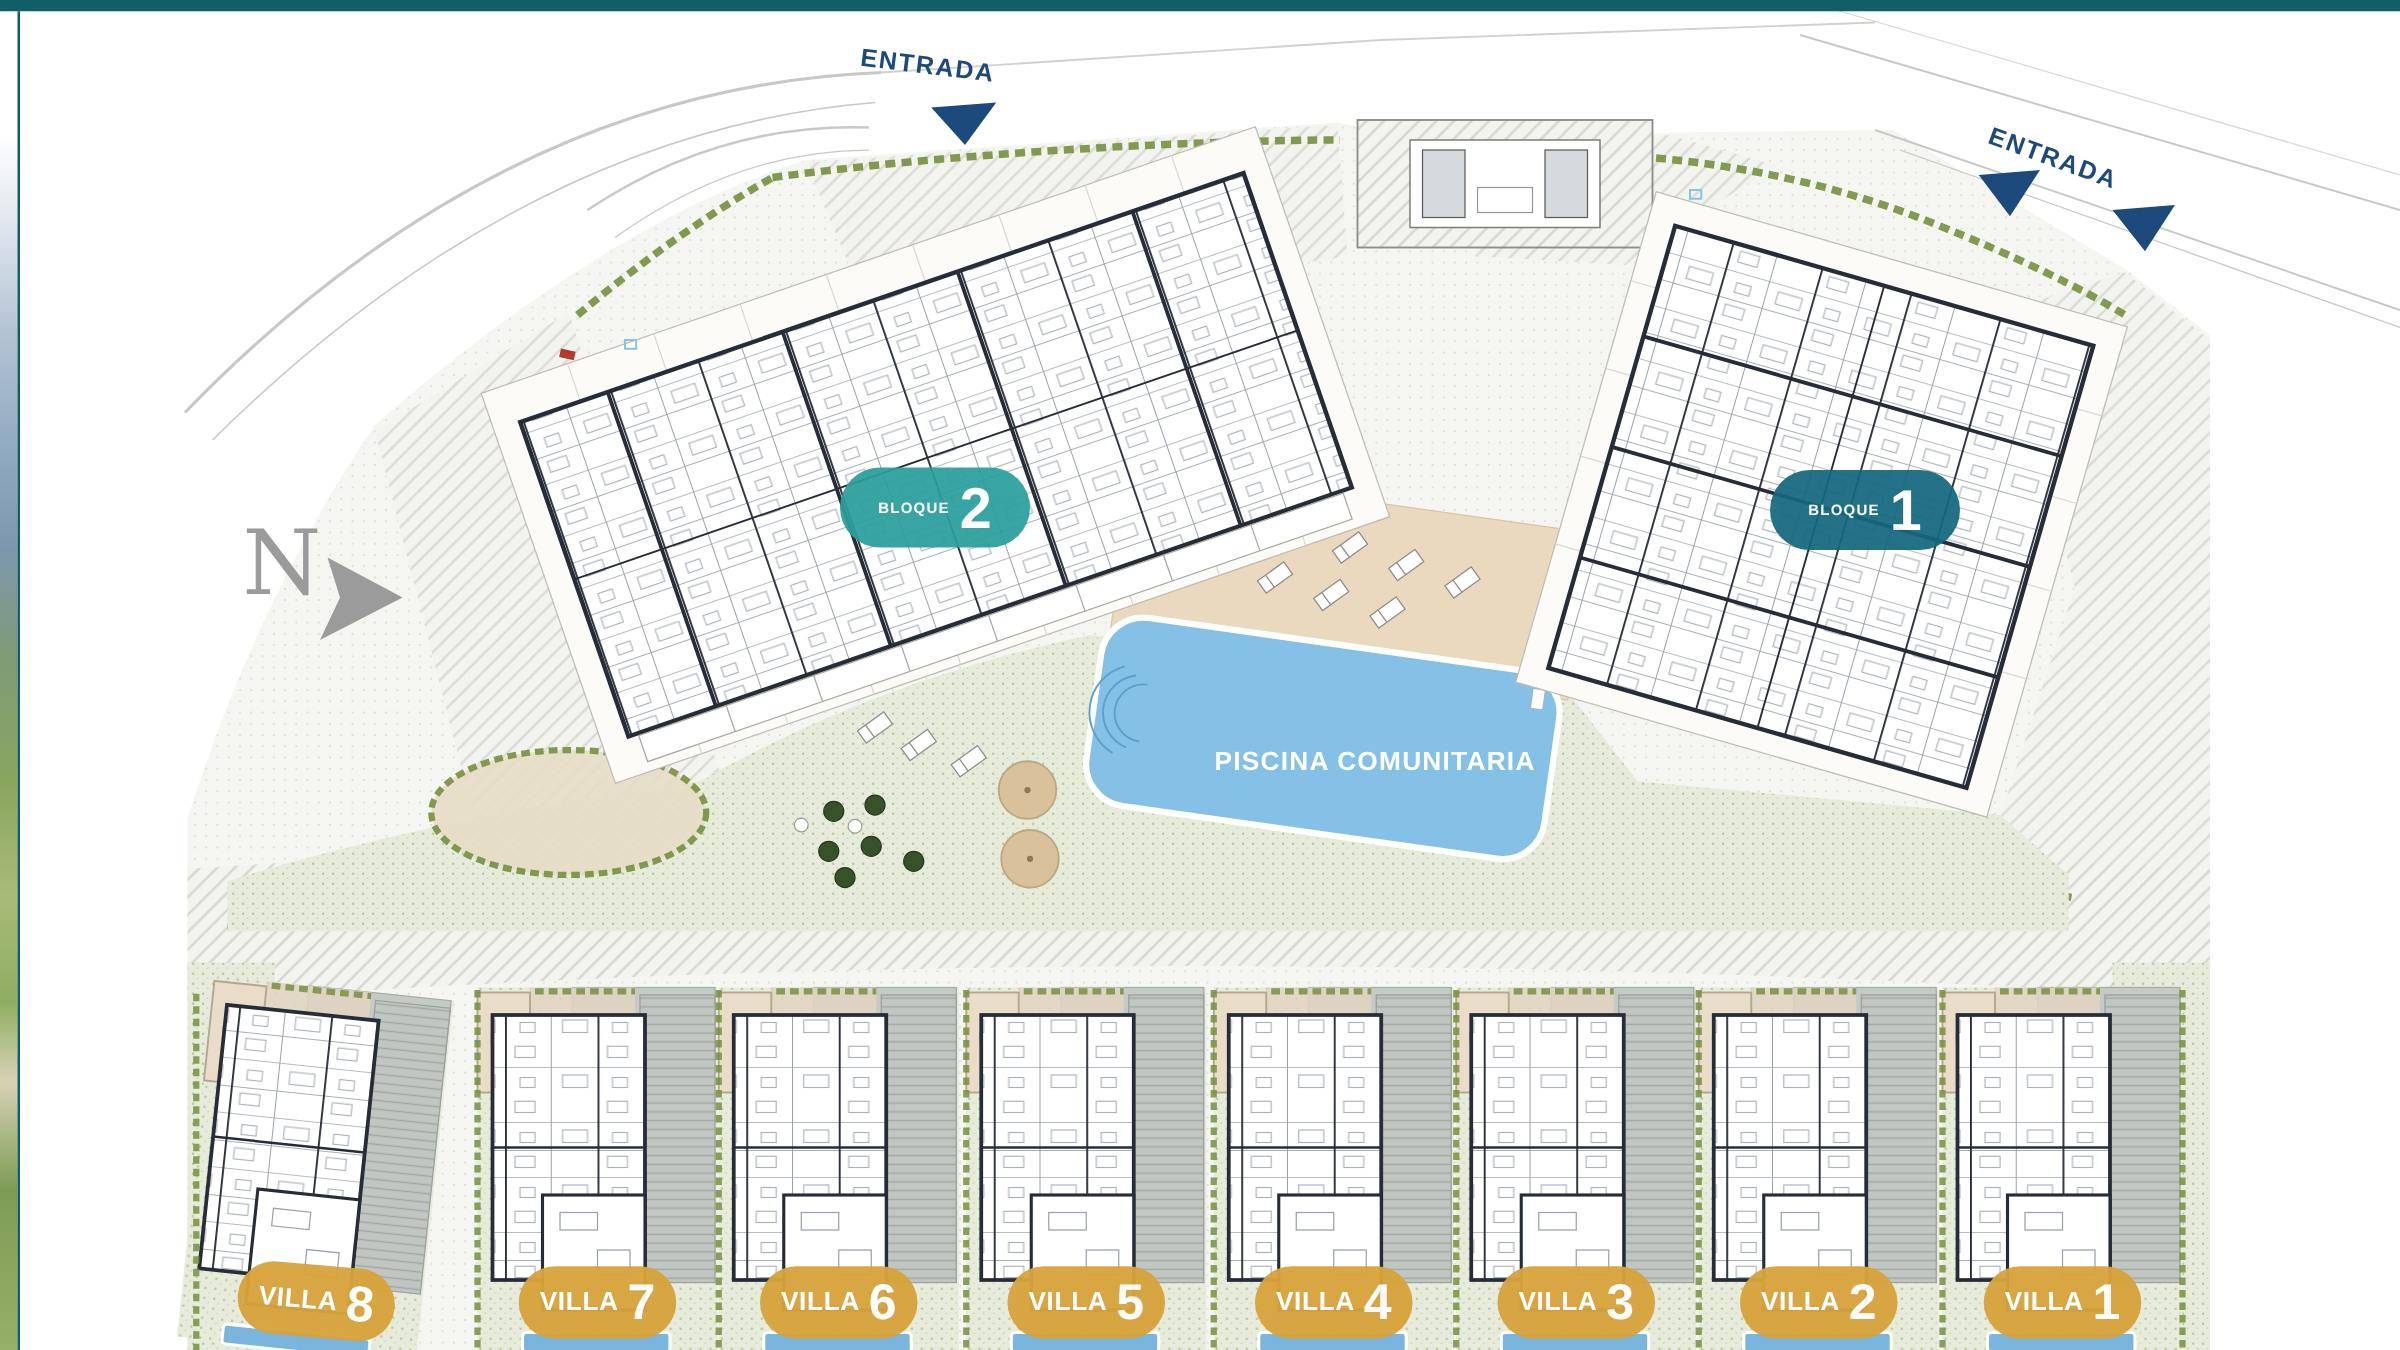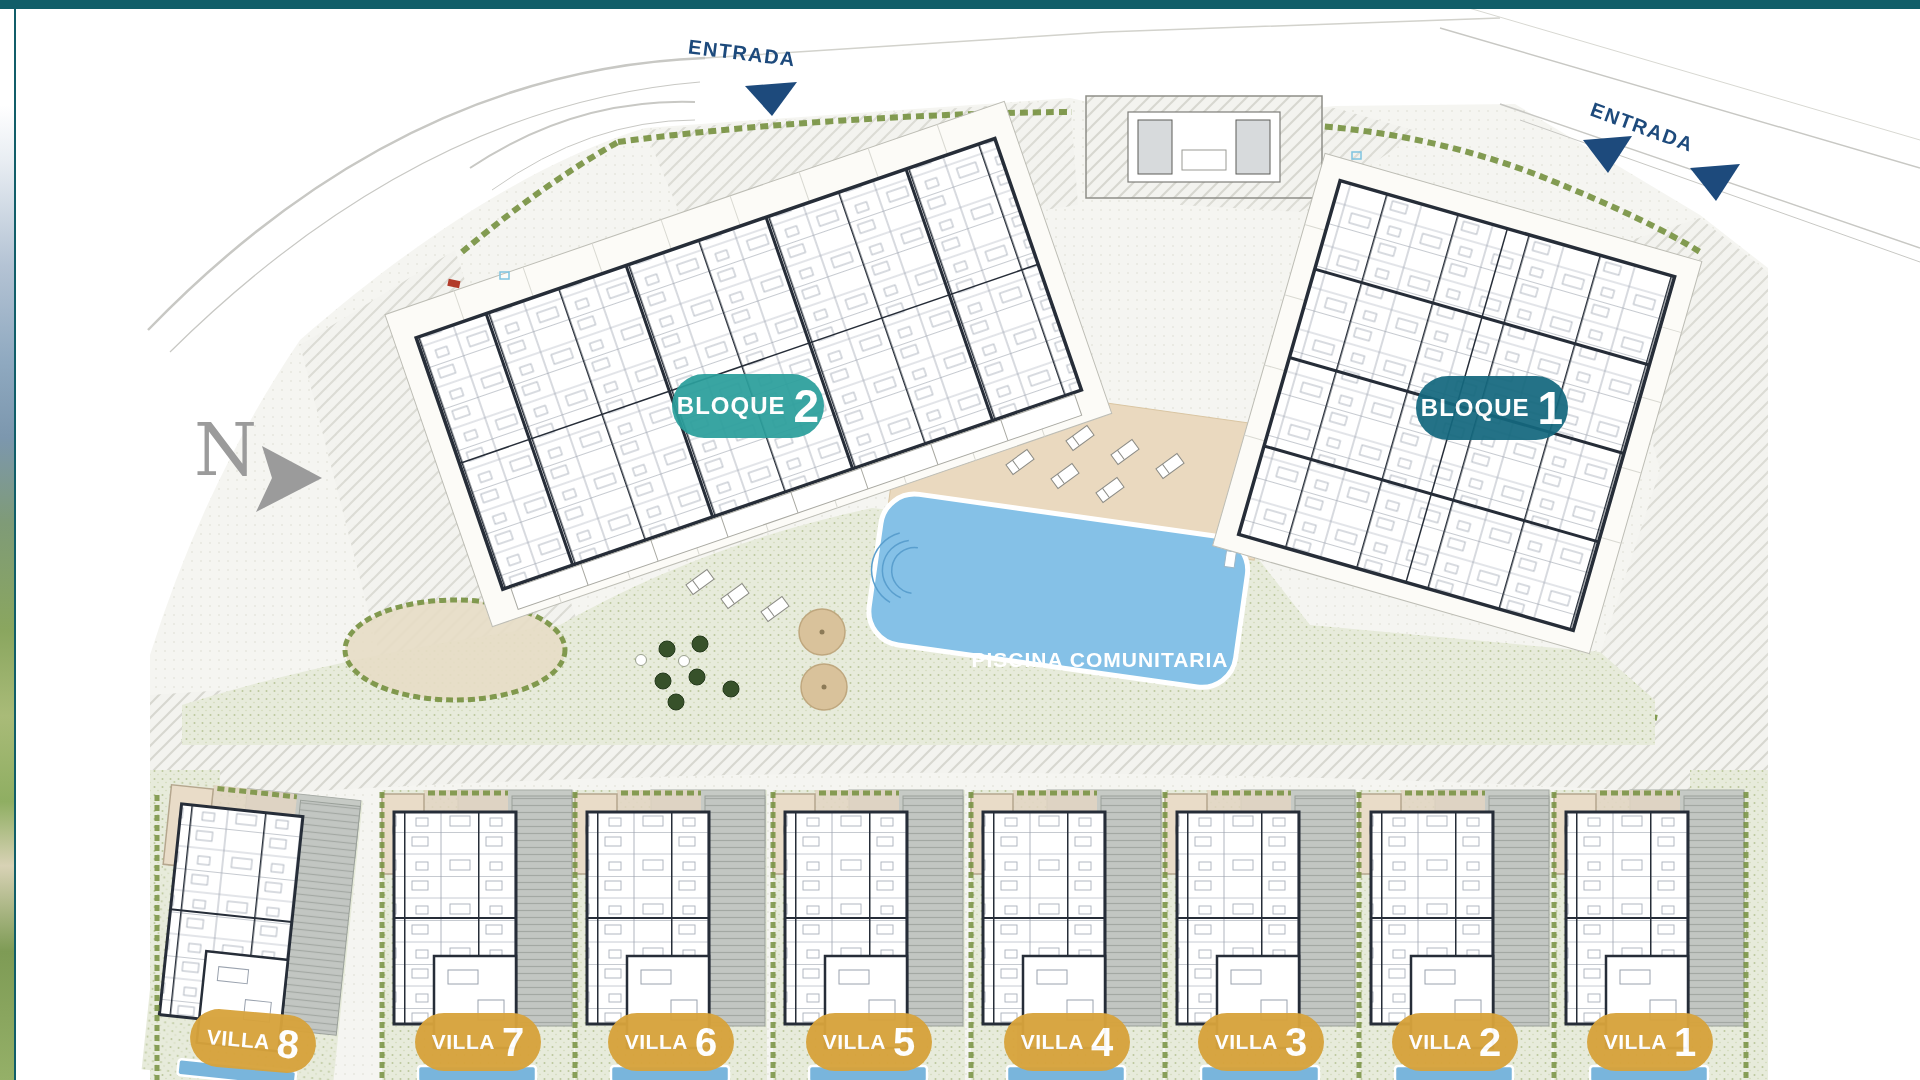--- a/index.html
+++ b/index.html
@@ -9,28 +9,28 @@
   .photo-sliver{position:absolute;left:0;top:9px;width:14px;height:1071px;z-index:25;
     background:linear-gradient(180deg,#ffffff 0%,#ffffff 9%,#e9eef3 14%,#b4c3d4 24%,#8fa9c0 33%,
       #7c97ae 40%,#7f9b77 48%,#8aa65f 58%,#a9bb78 66%,#8fae62 74%,#d8d2b5 80%,#7e9b55 88%,#95b068 100%);
     border-right:2px solid #115e69;}
   svg.plan{position:absolute;left:0;top:0;z-index:1;}
   .label{position:absolute;z-index:10;white-space:nowrap;}
   .entrada{color:#1d4a7c;font-weight:bold;font-size:20px;letter-spacing:1.5px;}
   #entrada1{left:688px;top:42px;transform:rotate(7deg);}
   #entrada2{left:1588px;top:116px;transform:rotate(20deg);}
   .n-label{left:194px;top:414px;font-family:"DejaVu Serif",serif;font-size:72px;color:#9b9b9b;line-height:1;}
-  .pool-label{left:950px;top:648px;width:300px;text-align:center;color:#ffffff;font-weight:bold;
+  .pool-label{left:950px;top:598px;width:300px;text-align:center;color:#ffffff;font-weight:bold;
               font-size:21px;letter-spacing:1px;}
   .badge{position:absolute;display:flex;align-items:center;justify-content:center;z-index:12;
          color:#ffffff;border-radius:34px;}
   .badge .word{font-weight:bold;}
   .badge .num{font-weight:bold;}
   .bloque{width:152px;height:64px;gap:8px;opacity:0.93;}
-  .bloque .word{font-size:24px;letter-spacing:1px;}
+  .bloque .word{font-size:12px;letter-spacing:1px;}
   .bloque .num{font-size:46px;}
   #bloque2{left:672px;top:374px;}
   #bloque1{left:1416px;top:376px;}
   .villa{width:126px;height:58px;gap:7px;border-radius:29px;opacity:0.96;}
   .villa .word{font-size:21px;letter-spacing:.5px;}
   .villa .num{font-size:40px;}
   #villa8{left:190px;top:1012px;transform:rotate(5deg);}
   #villa7{left:415px;top:1013px;}
   #villa6{left:608px;top:1013px;}
   #villa5{left:806px;top:1013px;}

